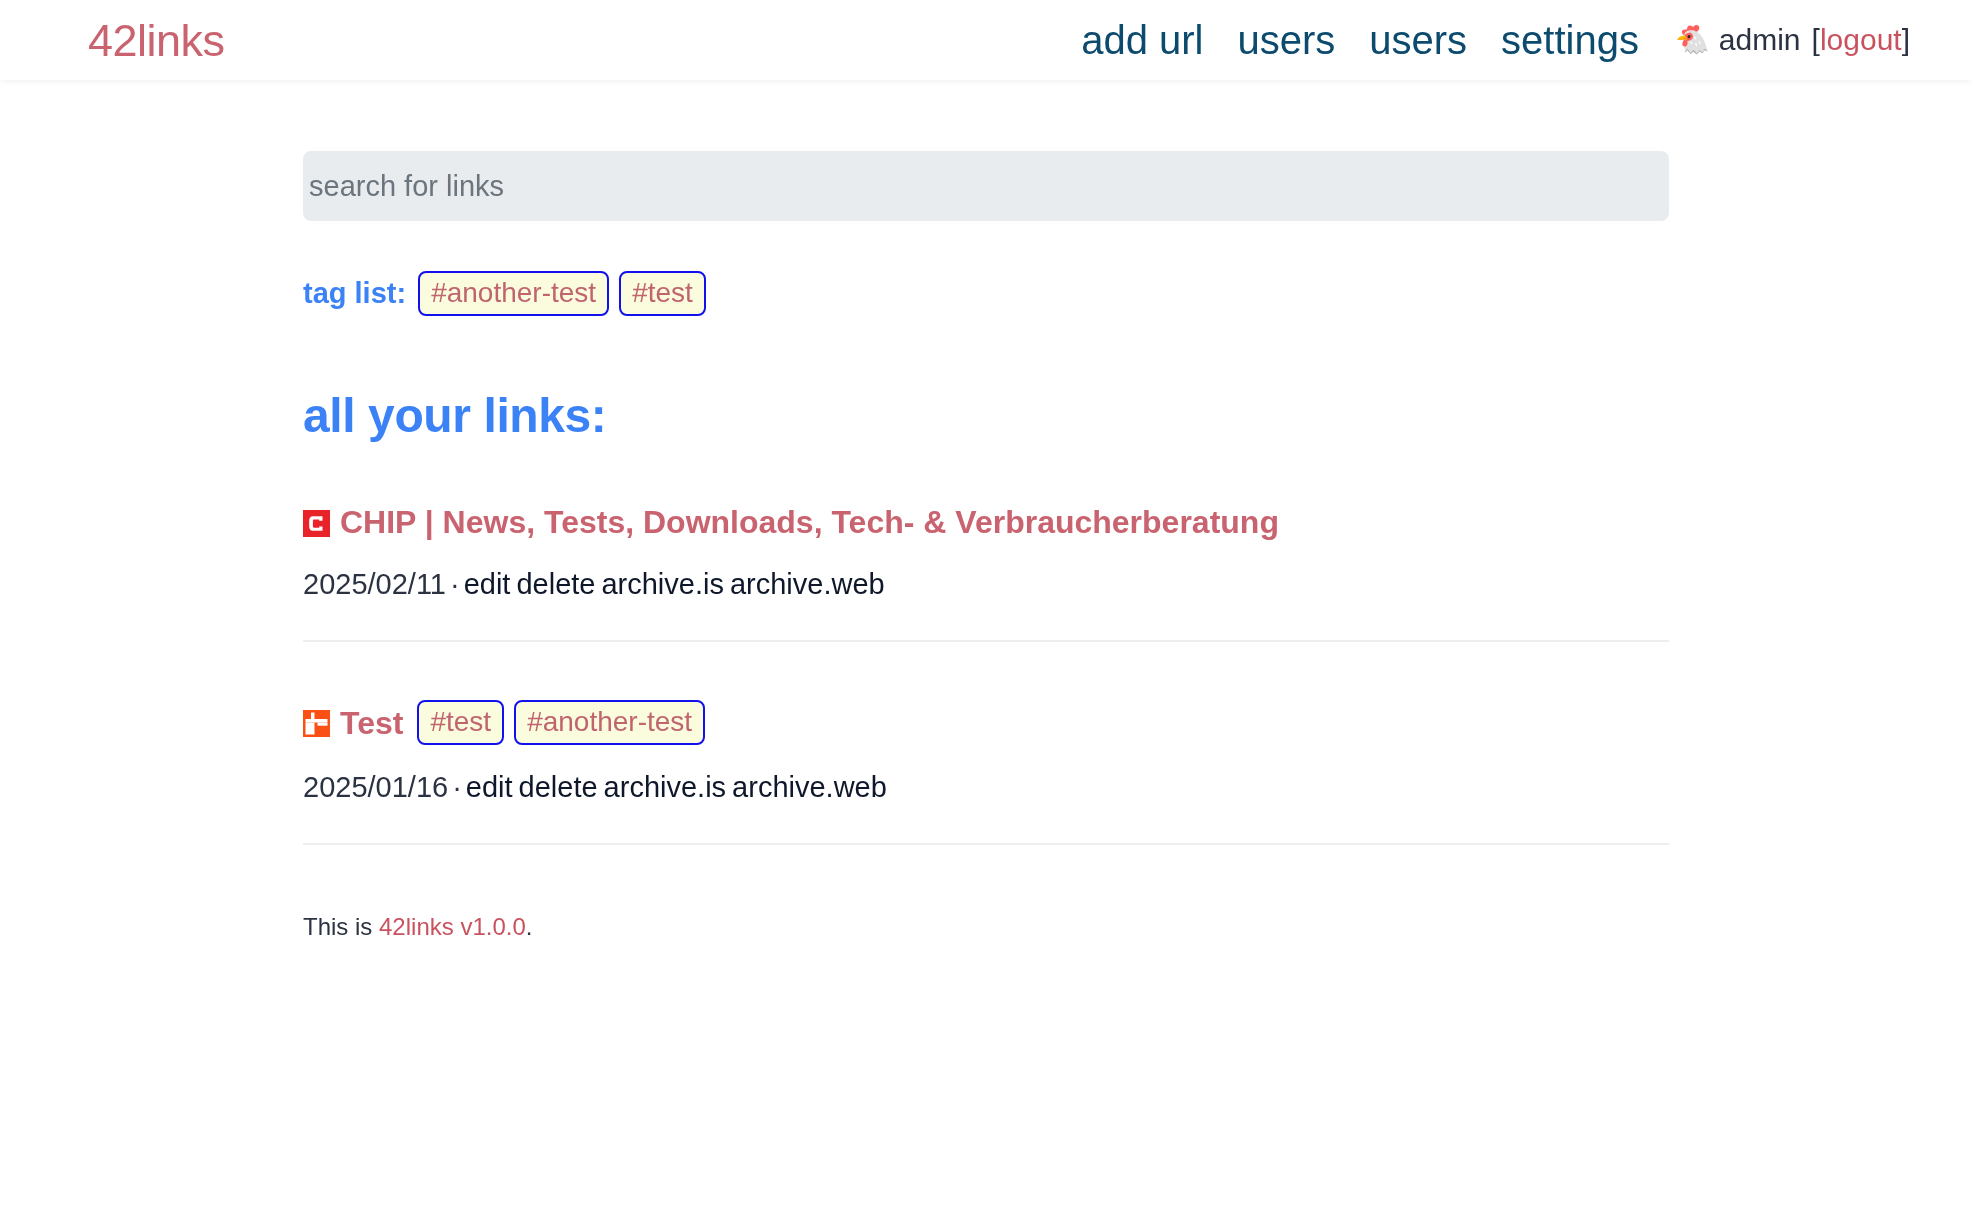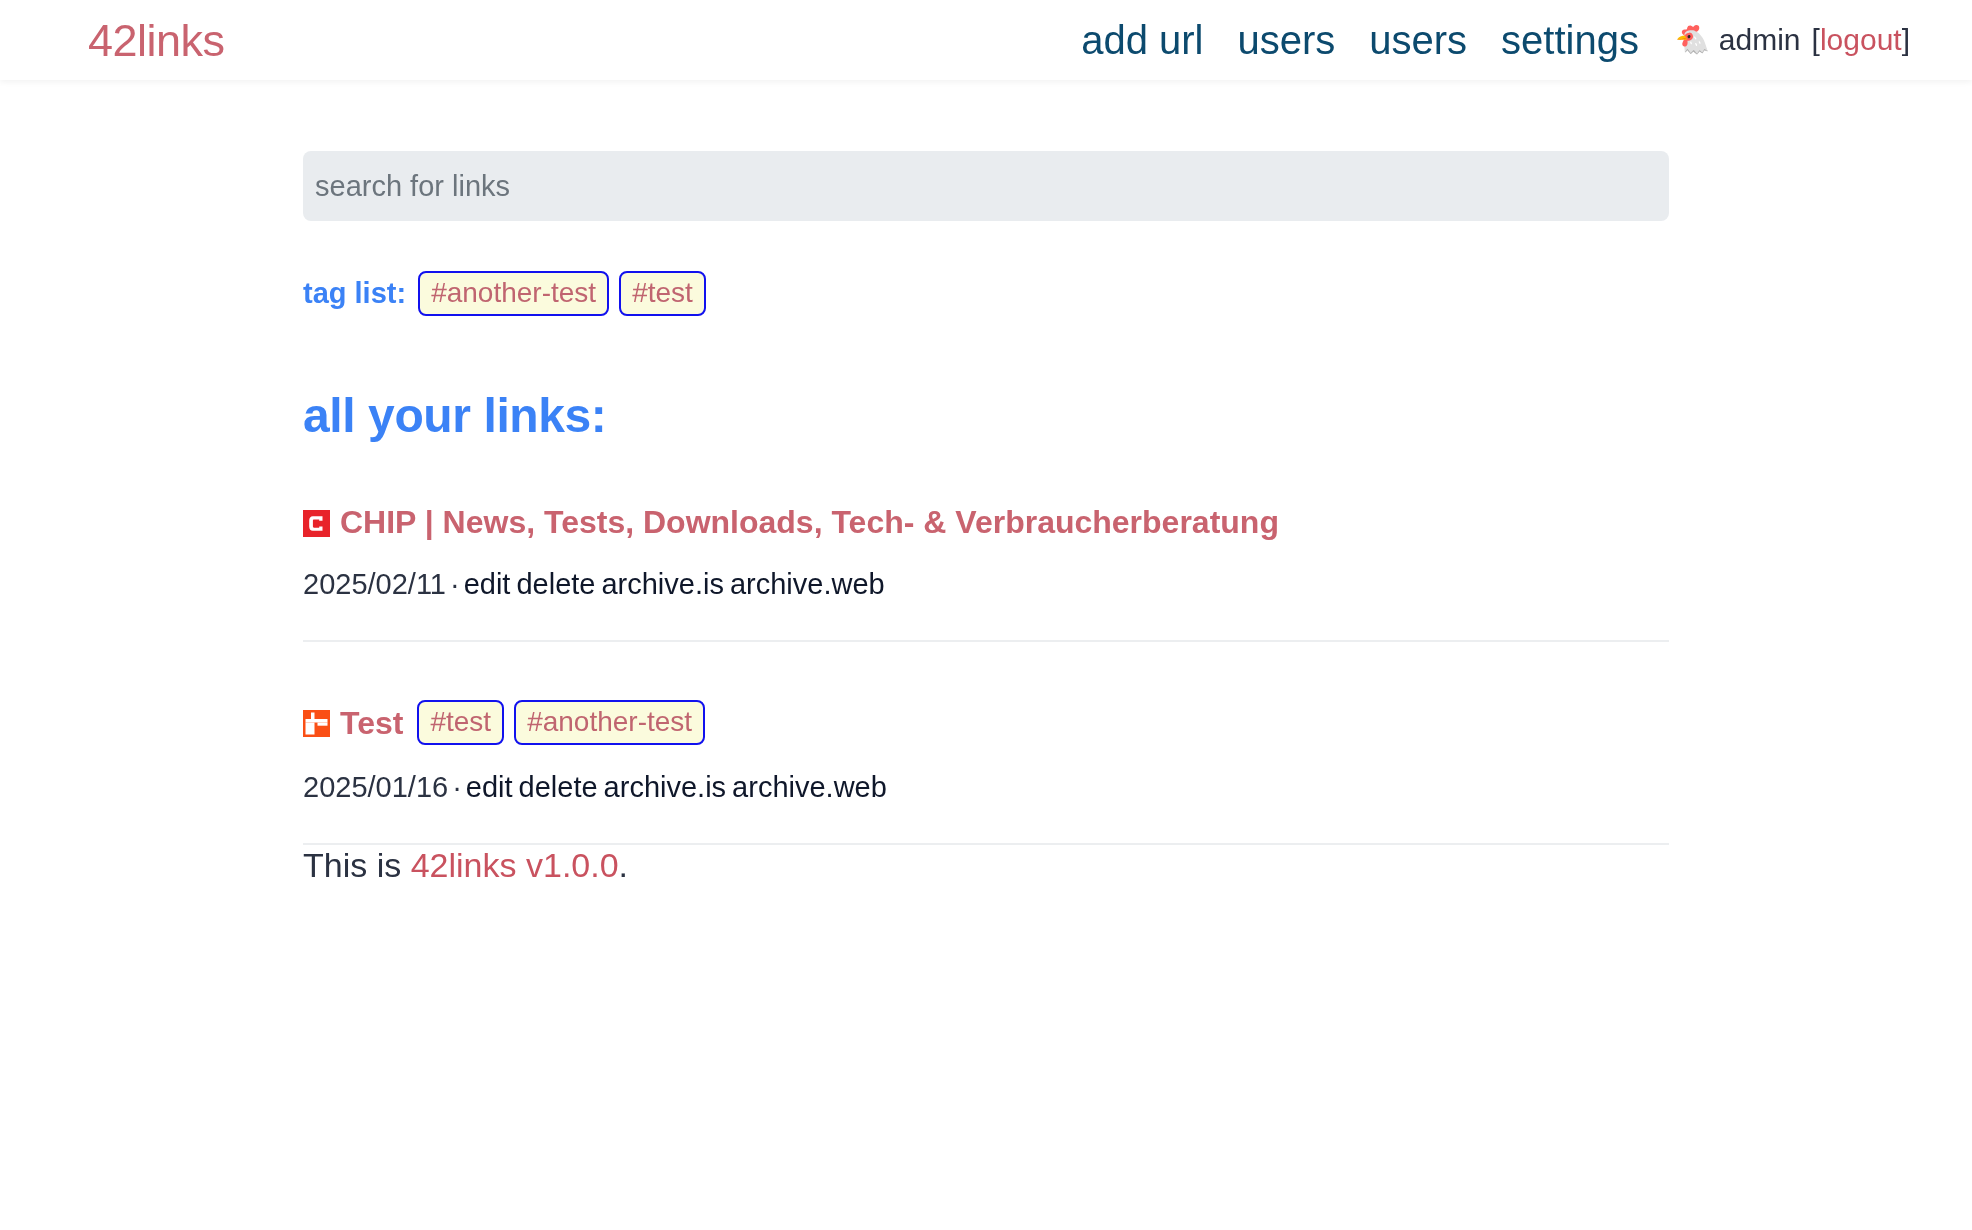--- a/index.html
+++ b/index.html
@@ -77,21 +77,21 @@
 
   
   .search-input {
     display: block;
     width: 100%;
     height: 70px;
     background: #e9ecef;
     border: none;
     border-radius: 8px;
     outline: none;
-    padding: 0 12px;
+    padding: 0 6px;
     font-size: 29px;
     color: #495057;
     font-family: "Liberation Sans", sans-serif;
   }
   .search-input::placeholder { color: #6c757d; opacity: 1; }
 
   
   .taglist-row {
     margin-top: 50px;
     display: flex;
@@ -189,21 +189,22 @@
   }
   .divider {
     border: 0;
     border-top: 2px solid #eceef0;
     margin: 38px 0 0 0;
   }
   .entry-spacer { height: 58px; }
 
   
   .footer {
-    font-size: 34px;
+    margin-top: 68px;
+    font-size: 24px;
     color: #2b3242;
     line-height: 1.2;
   }
   .footer-link {
     color: #c9525f;
     text-decoration: none;
   }
 </style>
 </head>
 <body>

